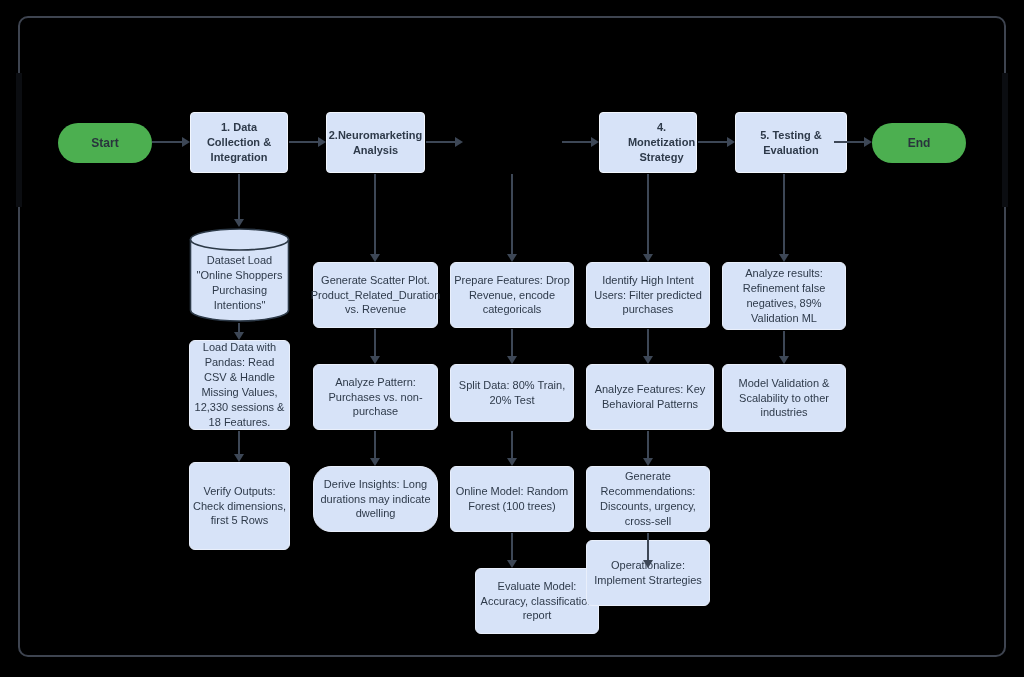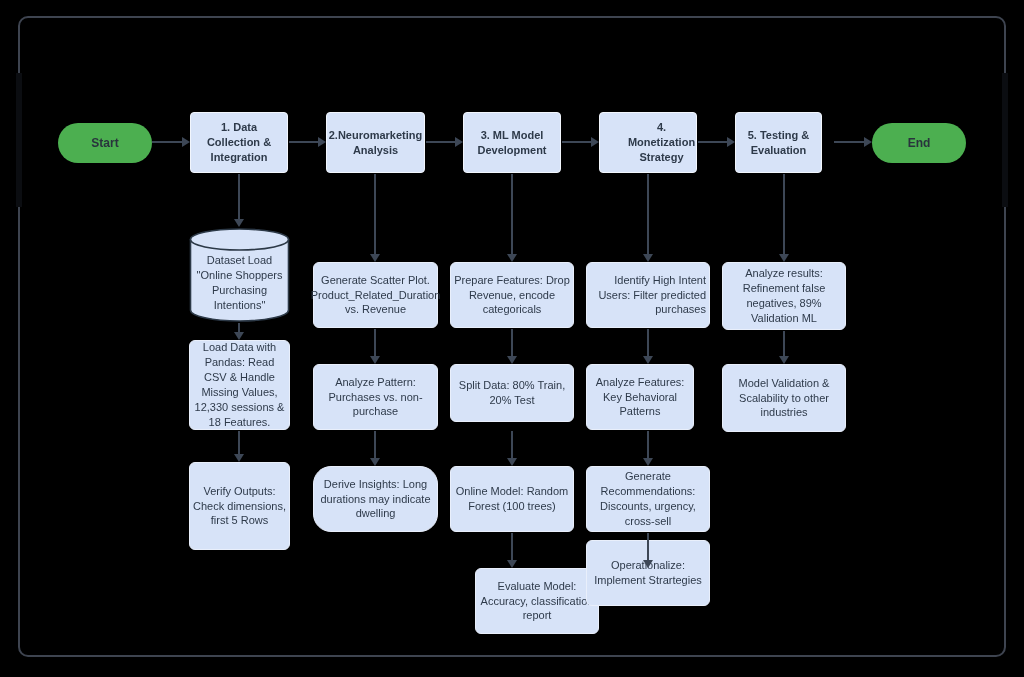--- a/index.html
+++ b/index.html
@@ -46,27 +46,24 @@
   <div class="terminal" style="left:58px;top:123px;width:94px;height:40px;">
     <span>Start</span>
   </div>
 
   <div class="node header" style="left:190px;top:112px;width:98px;height:61px;">
     <span>1. Data Collection &amp; Integration</span>
   </div>
   <div class="node header" style="left:326px;top:112px;width:99px;height:61px;">
     <span>2.Neuromarketing Analysis</span>
   </div>
-  <div class="node header" style="left:463px;top:112px;width:98px;height:61px;">
-    <span>3. ML Model Development</span>
-  </div>
   <div class="node header" style="left:599px;top:112px;width:98px;height:61px;padding-left:30px;">
     <span>4. Monetization Strategy</span>
   </div>
-  <div class="node header" style="left:735px;top:112px;width:87px;height:61px;">
+  <div class="node header" style="left:735px;top:112px;width:112px;height:61px;">
     <span>5. Testing &amp; Evaluation</span>
   </div>
 
   <div class="db-node" style="left:189px;top:227px;width:101px;height:96px;">
     <svg width="101" height="96" viewBox="0 0 101 96">
       <path d="M1.5 12 v71 a49 11 0 0 0 98 0 v-71" fill="#d7e3f8" stroke="#2c3947" stroke-width="1.6"></path>
       <ellipse cx="50.5" cy="12.5" rx="49" ry="10.5" fill="#d7e3f8" stroke="#2c3947" stroke-width="1.6"></ellipse>
     </svg>
     <div class="db-text">Dataset Load "Online Shoppers Purchasing Intentions"</div>
   </div>
@@ -93,24 +90,24 @@
   <div class="node" style="left:450px;top:364px;width:124px;height:58px;">
     <span>Split Data: 80% Train, 20% Test</span>
   </div>
   <div class="node" style="left:450px;top:466px;width:124px;height:66px;">
     <span>Online Model: Random Forest (100 trees)</span>
   </div>
   <div class="node" style="left:475px;top:568px;width:124px;height:66px;">
     <span>Evaluate Model: Accuracy, classification report</span>
   </div>
 
-  <div class="node" style="left:586px;top:262px;width:124px;height:66px;text-align:right;">
+  <div class="node" style="left:586px;top:262px;width:124px;height:66px;">
     <span>Identify High Intent Users: Filter predicted purchases</span>
   </div>
-  <div class="node" style="left:586px;top:364px;width:108px;height:66px;">
+  <div class="node" style="left:586px;top:364px;width:128px;height:66px;">
     <span>Analyze Features: Key Behavioral Patterns</span>
   </div>
   <div class="node" style="left:586px;top:466px;width:124px;height:66px;">
     <span>Generate Recommendations: Discounts,  urgency, cross-sell</span>
   </div>
   <div class="node" style="left:586px;top:540px;width:124px;height:66px;">
     <span>Operationalize: Implement Strartegies</span>
   </div>
 
   <div class="node" style="left:722px;top:262px;width:124px;height:68px;">

